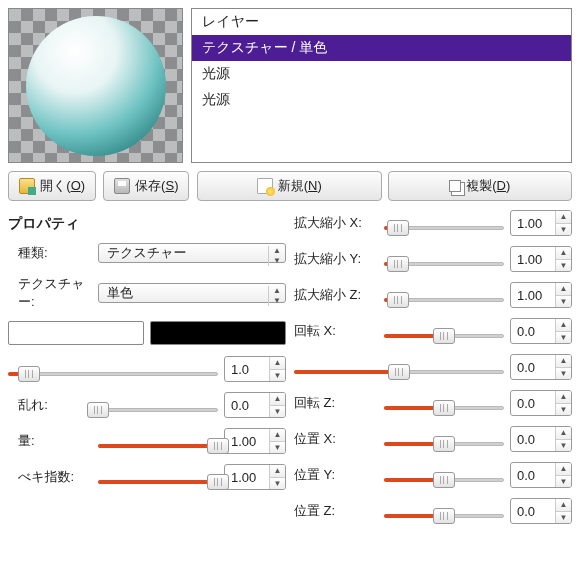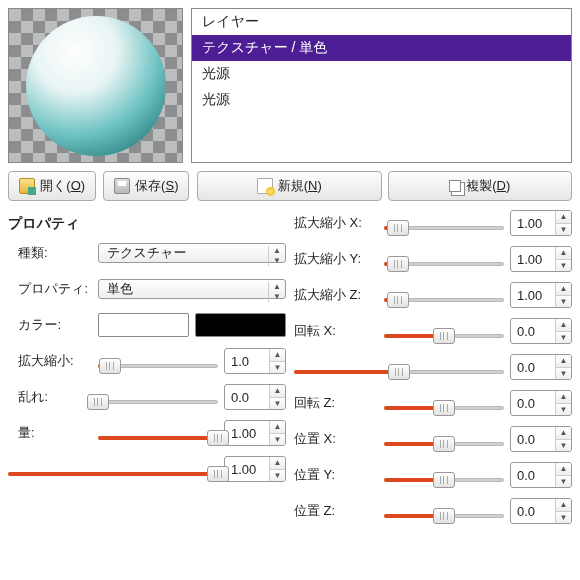--- a/index.html
+++ b/index.html
@@ -245,37 +245,35 @@
 
     <div class="prop-row">
       <div class="prop-label">種類:</div>
       <div class="select">
         <span>テクスチャー</span>
         <div class="select-arrows">▲<br>▼</div>
       </div>
     </div>
 
     <div class="prop-row">
-      <div class="prop-label">プロパティ:</div>
+      <div class="prop-label">テクスチャー:</div>
       <div class="select">
         <span>単色</span>
         <div class="select-arrows">▲<br>▼</div>
       </div>
     </div>
 
     <div class="prop-row">
-      <div class="prop-label">カラー:</div>
       <div class="color-swatch-row">
         <div class="color-swatch" style="background:#ffffff"></div>
         <div class="color-swatch" style="background:#000000"></div>
       </div>
     </div>
 
     <div class="prop-row">
-      <div class="prop-label">拡大縮小:</div>
       <div class="slider-row">
         <div class="slider">
           <div class="slider-track"></div>
           <div class="slider-fill" style="width:10%"></div>
           <div class="slider-thumb" style="left:10%"></div>
         </div>
         <div class="spin">
           <div class="spin-val">1.0</div>
           <div class="spin-btns">
               <div>▲</div>
@@ -315,20 +313,21 @@
           <div class="spin-val">1.00</div>
           <div class="spin-btns">
               <div>▲</div>
               <div>▼</div>
             </div>
         </div>
       </div>
     </div>
 
     <div class="prop-row">
+      <div class="prop-label">べキ指数:</div>
       <div class="slider-row">
         <div class="slider">
           <div class="slider-track"></div>
           <div class="slider-fill" style="width:100%"></div>
           <div class="slider-thumb" style="left:100%"></div>
         </div>
         <div class="spin">
           <div class="spin-val">1.00</div>
           <div class="spin-btns">
               <div>▲</div>

